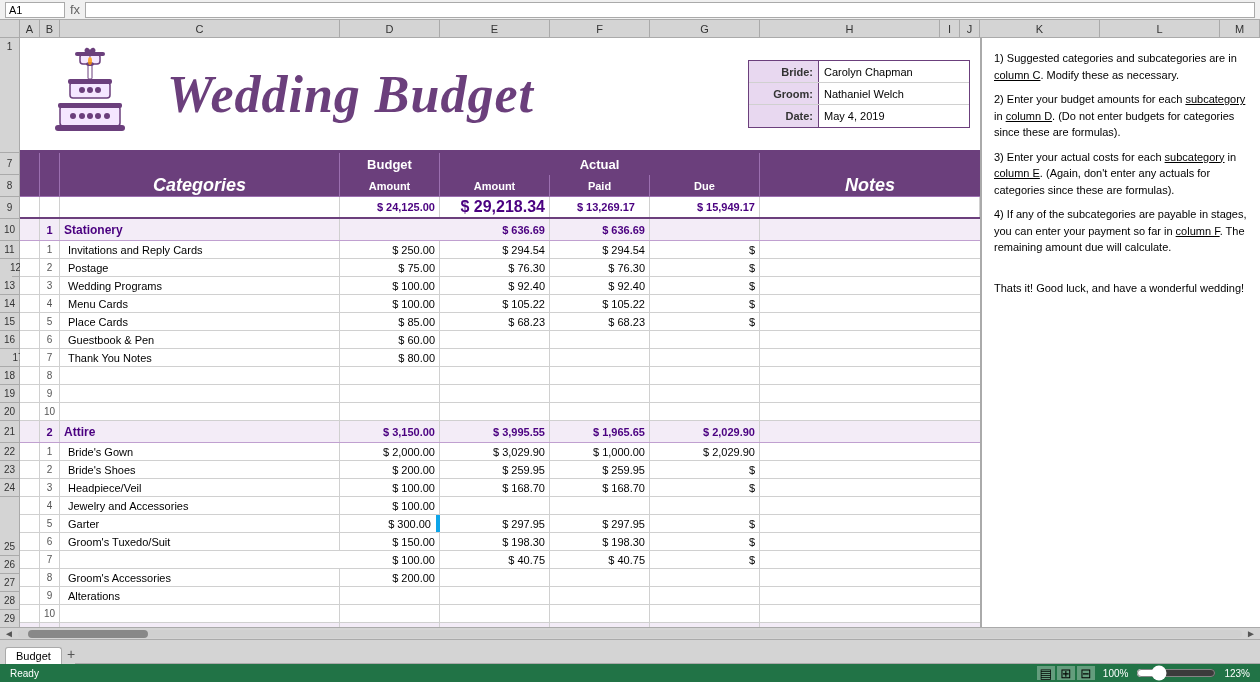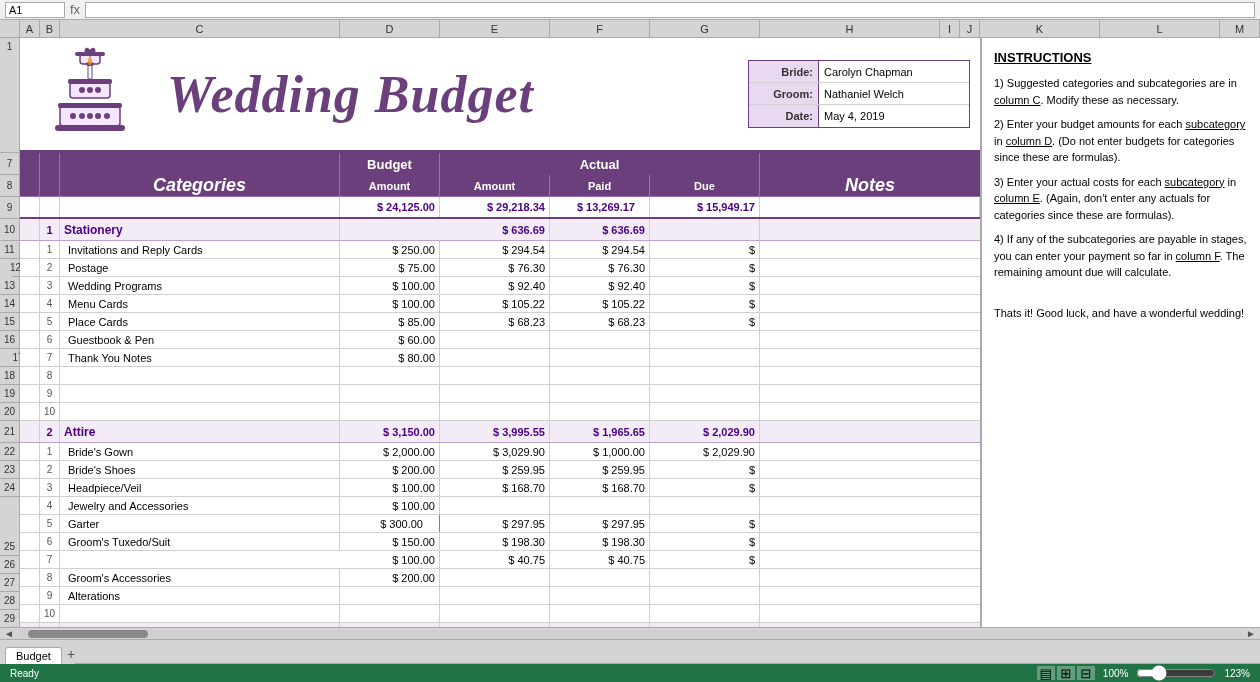--- a/index.html
+++ b/index.html
@@ -418,21 +418,21 @@
         <div style="width:100px; border-right:1px solid #9b6fb0; display:flex; align-items:center; justify-content:center; color:white; font-weight:bold; font-size:11px;">Paid</div>
         <div style="width:110px; border-right:1px solid #9b6fb0; display:flex; align-items:center; justify-content:center; color:white; font-weight:bold; font-size:11px;">Due</div>
         <div style="flex:1; display:flex; align-items:center; justify-content:center; color:white; font-weight:bold; font-style:italic; font-size:18px;">Notes</div>
       </div>
 
       <div style="display:flex; height:22px; background:white; border-bottom:2px solid #6b3f7c; flex-shrink:0;">
         <div style="width:20px; border-right:1px solid #d0d0d0;"></div>
         <div style="width:20px; border-right:1px solid #d0d0d0;"></div>
         <div style="width:280px; border-right:1px solid #d0d0d0;"></div>
         <div style="width:100px; border-right:1px solid #d0d0d0; display:flex; align-items:center; justify-content:flex-end; padding-right:4px; font-weight:bold; font-size:11px; color:#4a0080;">$ 24,125.00</div>
-        <div style="width:110px; border-right:1px solid #d0d0d0; display:flex; align-items:center; justify-content:flex-end; padding-right:4px; font-weight:bold; font-size:11px; color:#4a0080;">$ 29,218.34</div>
+        <div style="width:110px; border-right:1px solid #d0d0d0; display:flex; align-items:center; justify-content:flex-end; padding-right:4px; font-weight:bold; font-size:16px; color:#4a0080;">$ 29,218.34</div>
         <div style="width:100px; border-right:1px solid #d0d0d0; display:flex; align-items:center; justify-content:flex-end; padding-right:14px; font-weight:bold; font-size:11px; color:#4a0080;">$ 13,269.17</div>
         <div style="width:110px; border-right:1px solid #d0d0d0; display:flex; align-items:center; justify-content:flex-end; padding-right:4px; font-weight:bold; font-size:11px; color:#4a0080;">$ 15,949.17</div>
         <div style="flex:1; border-right:1px solid #d0d0d0;"></div>
       </div>
 
       <div style="display:flex; height:22px; background:#f3ecf7; border-bottom:1px solid #c0a0d0; flex-shrink:0;">
         <div style="width:20px; border-right:1px solid #d0d0d0; font-size:11px; display:flex; align-items:center; justify-content:center; color:#555;"></div>
         <div style="width:20px; border-right:1px solid #d0d0d0; font-size:11px; display:flex; align-items:center; justify-content:center; color:#4a0080; font-weight:bold;">1</div>
         <div style="width:280px; border-right:1px solid #d0d0d0; font-size:12px; display:flex; align-items:center; padding-left:4px; color:#4a0080; font-weight:bold;">Stationery</div>
         <div style="width:100px; border-right:1px solid #d0d0d0; display:flex; align-items:center; justify-content:flex-end; padding-right:4px; font-size:11px; color:#4a0080; font-weight:bold;margin-top:28px;">$ 750.00</div>
@@ -602,21 +602,21 @@
         <div style="width:110px; border-right:1px solid #d0d0d0;"></div>
         <div style="width:100px; border-right:1px solid #d0d0d0;"></div>
         <div style="width:110px; border-right:1px solid #d0d0d0;"></div>
         <div style="flex:1;"></div>
       </div>
 
       <div class="data-row">
         <div style="width:20px; border-right:1px solid #d0d0d0;"></div>
         <div style="width:20px; border-right:1px solid #d0d0d0; font-size:10px; display:flex; align-items:center; justify-content:center; color:#555;">5</div>
         <div style="width:280px; border-right:1px solid #d0d0d0; font-size:11px; display:flex; align-items:center; padding-left:8px;">Garter</div>
-        <div style="width:100px; border-right:1px solid #0ea5e9; display:flex; align-items:center; justify-content:flex-end; padding-right:16px; font-size:11px;">$ 300.00</div>
+        <div style="width:100px; border-right:4px solid #0ea5e9; display:flex; align-items:center; justify-content:flex-end; padding-right:5px; font-size:11px;">$ 300.00</div>
         <div style="width:110px; border-right:1px solid #d0d0d0; display:flex; align-items:center; justify-content:flex-end; padding-right:4px; font-size:11px;">$ 297.95</div>
         <div style="width:100px; border-right:1px solid #d0d0d0; display:flex; align-items:center; justify-content:flex-end; padding-right:4px; font-size:11px;">$ 297.95</div>
         <div style="width:110px; border-right:1px solid #d0d0d0; display:flex; align-items:center; justify-content:flex-end; padding-right:4px; font-size:11px;">$</div>
         <div style="flex:1;"></div>
       </div>
 
       <div class="data-row">
         <div style="width:20px; border-right:1px solid #d0d0d0;"></div>
         <div style="width:20px; border-right:1px solid #d0d0d0; font-size:10px; display:flex; align-items:center; justify-content:center; color:#555;">6</div>
         <div style="width:280px; border-right:1px solid #d0d0d0; font-size:11px; display:flex; align-items:center; padding-left:8px;">Groom's Tuxedo/Suit</div>
@@ -678,21 +678,20 @@
         <div style="width:100px; border-right:1px solid #d0d0d0; display:flex; align-items:center; justify-content:flex-end; padding-right:4px; font-size:11px; color:#4a0080; font-weight:bold;">$ 225.00</div>
         <div style="width:110px; border-right:1px solid #d0d0d0; display:flex; align-items:center; justify-content:flex-end; padding-right:4px; font-size:11px; color:#4a0080; font-weight:bold;">$ 250.95</div>
         <div style="width:100px; border-right:1px solid #d0d0d0;"></div>
         <div style="width:110px; border-right:1px solid #d0d0d0; display:flex; align-items:center; justify-content:flex-end; padding-right:4px; font-size:11px; color:#4a0080; font-weight:bold;">$ 250.95</div>
         <div style="flex:1;"></div>
       </div>
 
     </div>
 
     <div class="instructions-panel">
-      <div class="instructions-title">INSTRUCTIONS</div>
       <div class="instructions-text">
         <p>1)  Suggested categories and subcategories are in <span class="underline">column C</span>.  Modify these as necessary.</p>
         <p>2)  Enter your budget amounts for each <span class="underline">subcategory</span> in <span class="underline">column D</span>.  (Do not enter budgets for categories since these are formulas).</p>
         <p>3)  Enter your actual costs for each <span class="underline">subcategory</span> in <span class="underline">column E</span>.  (Again, don't enter any actuals for categories since these are formulas).</p>
         <p>4)  If any of the subcategories are payable in stages, you can enter your payment so far in <span class="underline">column F</span>.  The remaining amount due will calculate.</p>
         <br>
         <p>Thats it!  Good luck, and have a wonderful wedding!</p>
       </div>
     </div>
 

